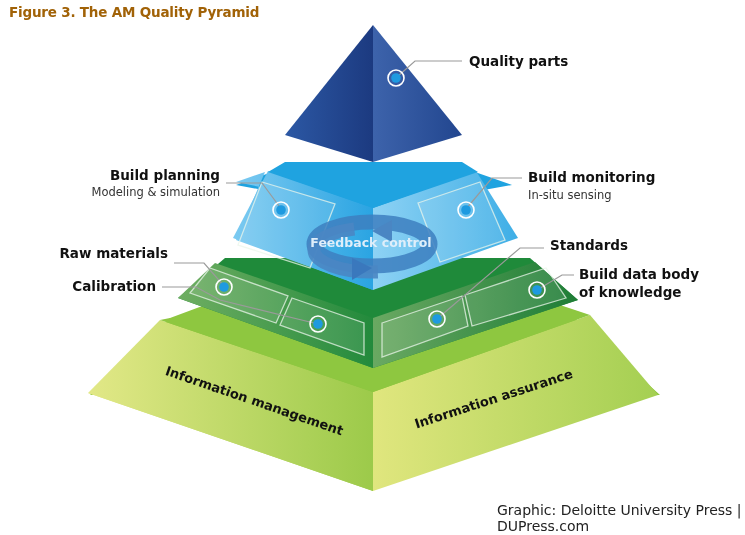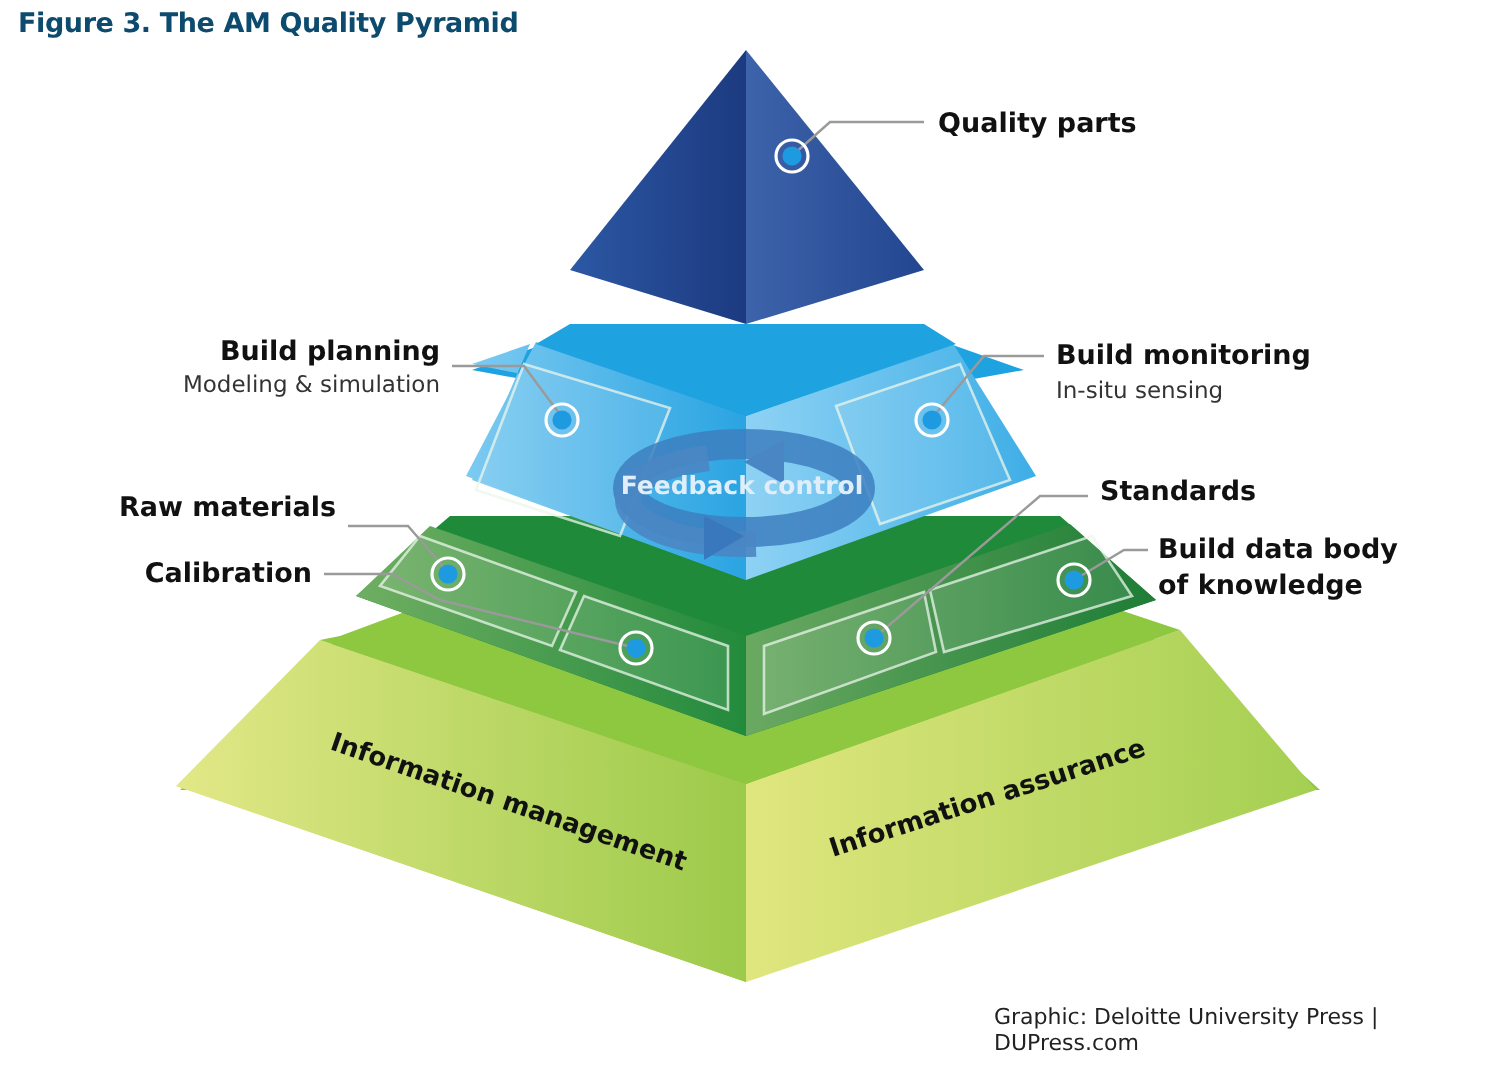--- a/index.html
+++ b/index.html
@@ -1,18 +1,18 @@
 <!DOCTYPE html>
 <html><head>
 <meta charset="utf-8">
 <style>
   html, body { margin:0; padding:0; background:#ffffff; }
   body { width:745px; height:535px; position:relative; overflow:hidden; font-family:"DejaVu Sans", "Liberation Sans", sans-serif; }
-  .title { position:absolute; left:9px; top:4px; font-size:13.5px; font-weight:bold; color:#0c4a6e; letter-spacing:-0.2px; }
-  .credit { position:absolute; left:497px; top:502px; font-size:11px; color:#222; }
+  .title { position:absolute; left:9px; top:4px; font-size:13.5px; font-weight:bold; color:#a16207; letter-spacing:-0.2px; }
+  .credit { position:absolute; left:497px; top:502px; font-size:14px; color:#222; }
   svg.diagram { position:absolute; left:0; top:0; }
   .lbl { font-family:"DejaVu Sans", "Liberation Sans", sans-serif; font-size:13.5px; font-weight:bold; fill:#111; }
   .sub { font-family:"DejaVu Sans", "Liberation Sans", sans-serif; font-size:11.5px; fill:#333; }
   .face-lbl { font-family:"DejaVu Sans", "Liberation Sans", sans-serif; font-size:13px; font-weight:bold; fill:#111; }
   .fb-lbl { font-family:"DejaVu Sans", "Liberation Sans", sans-serif; font-size:12.5px; font-weight:bold; fill:#dfeefa; }
   .leader { fill:none; stroke:#9a9a9a; stroke-width:1.2; }
   .panel { fill:rgba(255,255,255,0.10); stroke:rgba(235,245,235,0.75); stroke-width:1.3; }
 </style>
 </head>
 <body>

